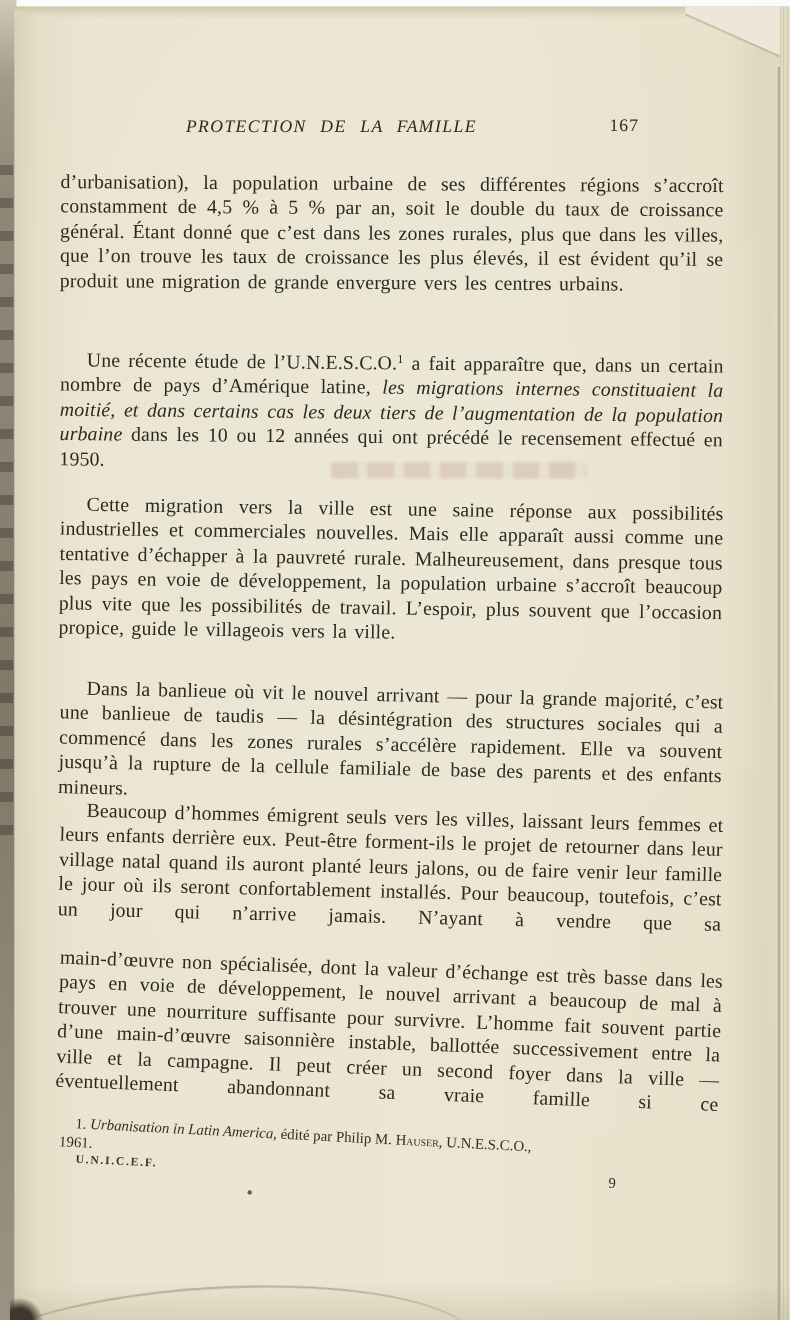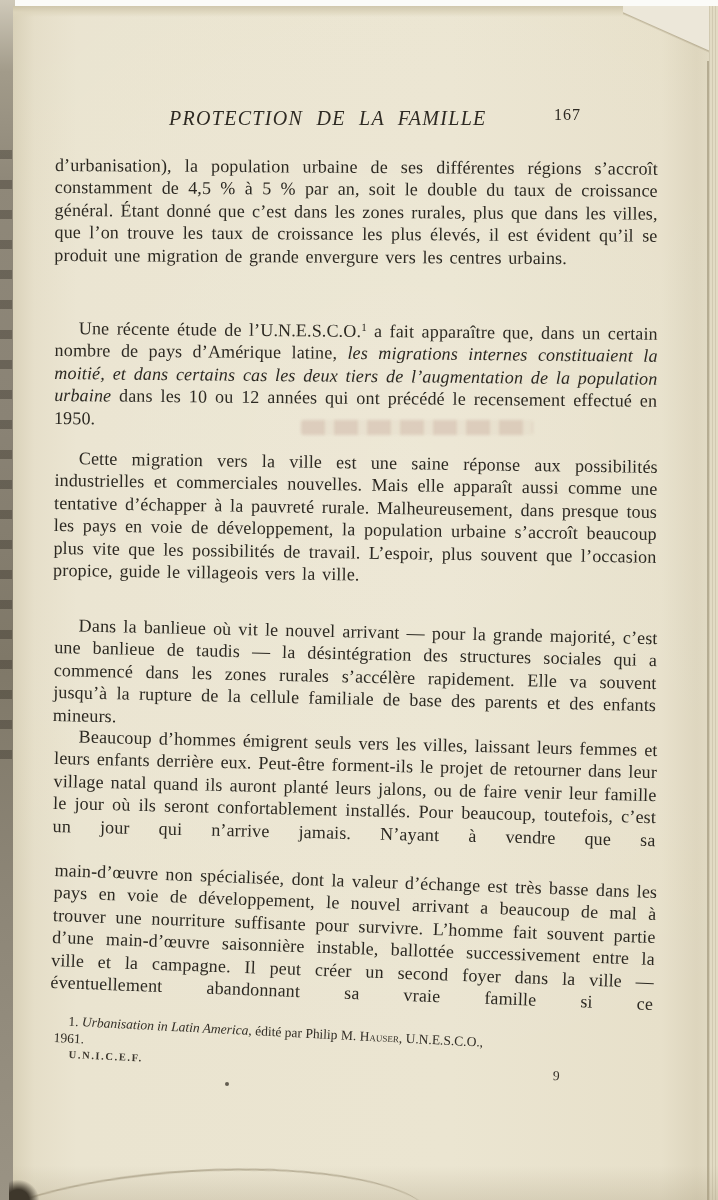--- a/index.html
+++ b/index.html
@@ -62,21 +62,21 @@
   }
   .show-through{
     position:absolute;left:288px;top:414px;width:232px;height:15px;border-radius:3px;
     background:repeating-linear-gradient(90deg,rgba(158,104,92,.20) 0 24px,rgba(158,104,92,.04) 24px 33px);
     filter:blur(1.6px);
   }
   
   .running-head{position:absolute;left:42px;top:101px;width:603px;height:24px;color:#2e2a23;}
   .head-title{
     position:absolute;left:114px;top:0;
-    font-style:italic;font-size:20px;letter-spacing:1.3px;word-spacing:7px;white-space:nowrap;
+    font-style:italic;font-size:16px;letter-spacing:1.3px;word-spacing:7px;white-space:nowrap;
   }
   .head-page-number{position:absolute;left:499px;top:-1px;font-size:16px;letter-spacing:1px;}
   
   .para{
     position:absolute;left:42px;width:603px;
     font-size:18px;line-height:22.4px;color:#2c2922;
     text-align:justify;word-spacing:2px;letter-spacing:.15px;
     transform-origin:0 0;
   }
   .indent{text-indent:24px;}

